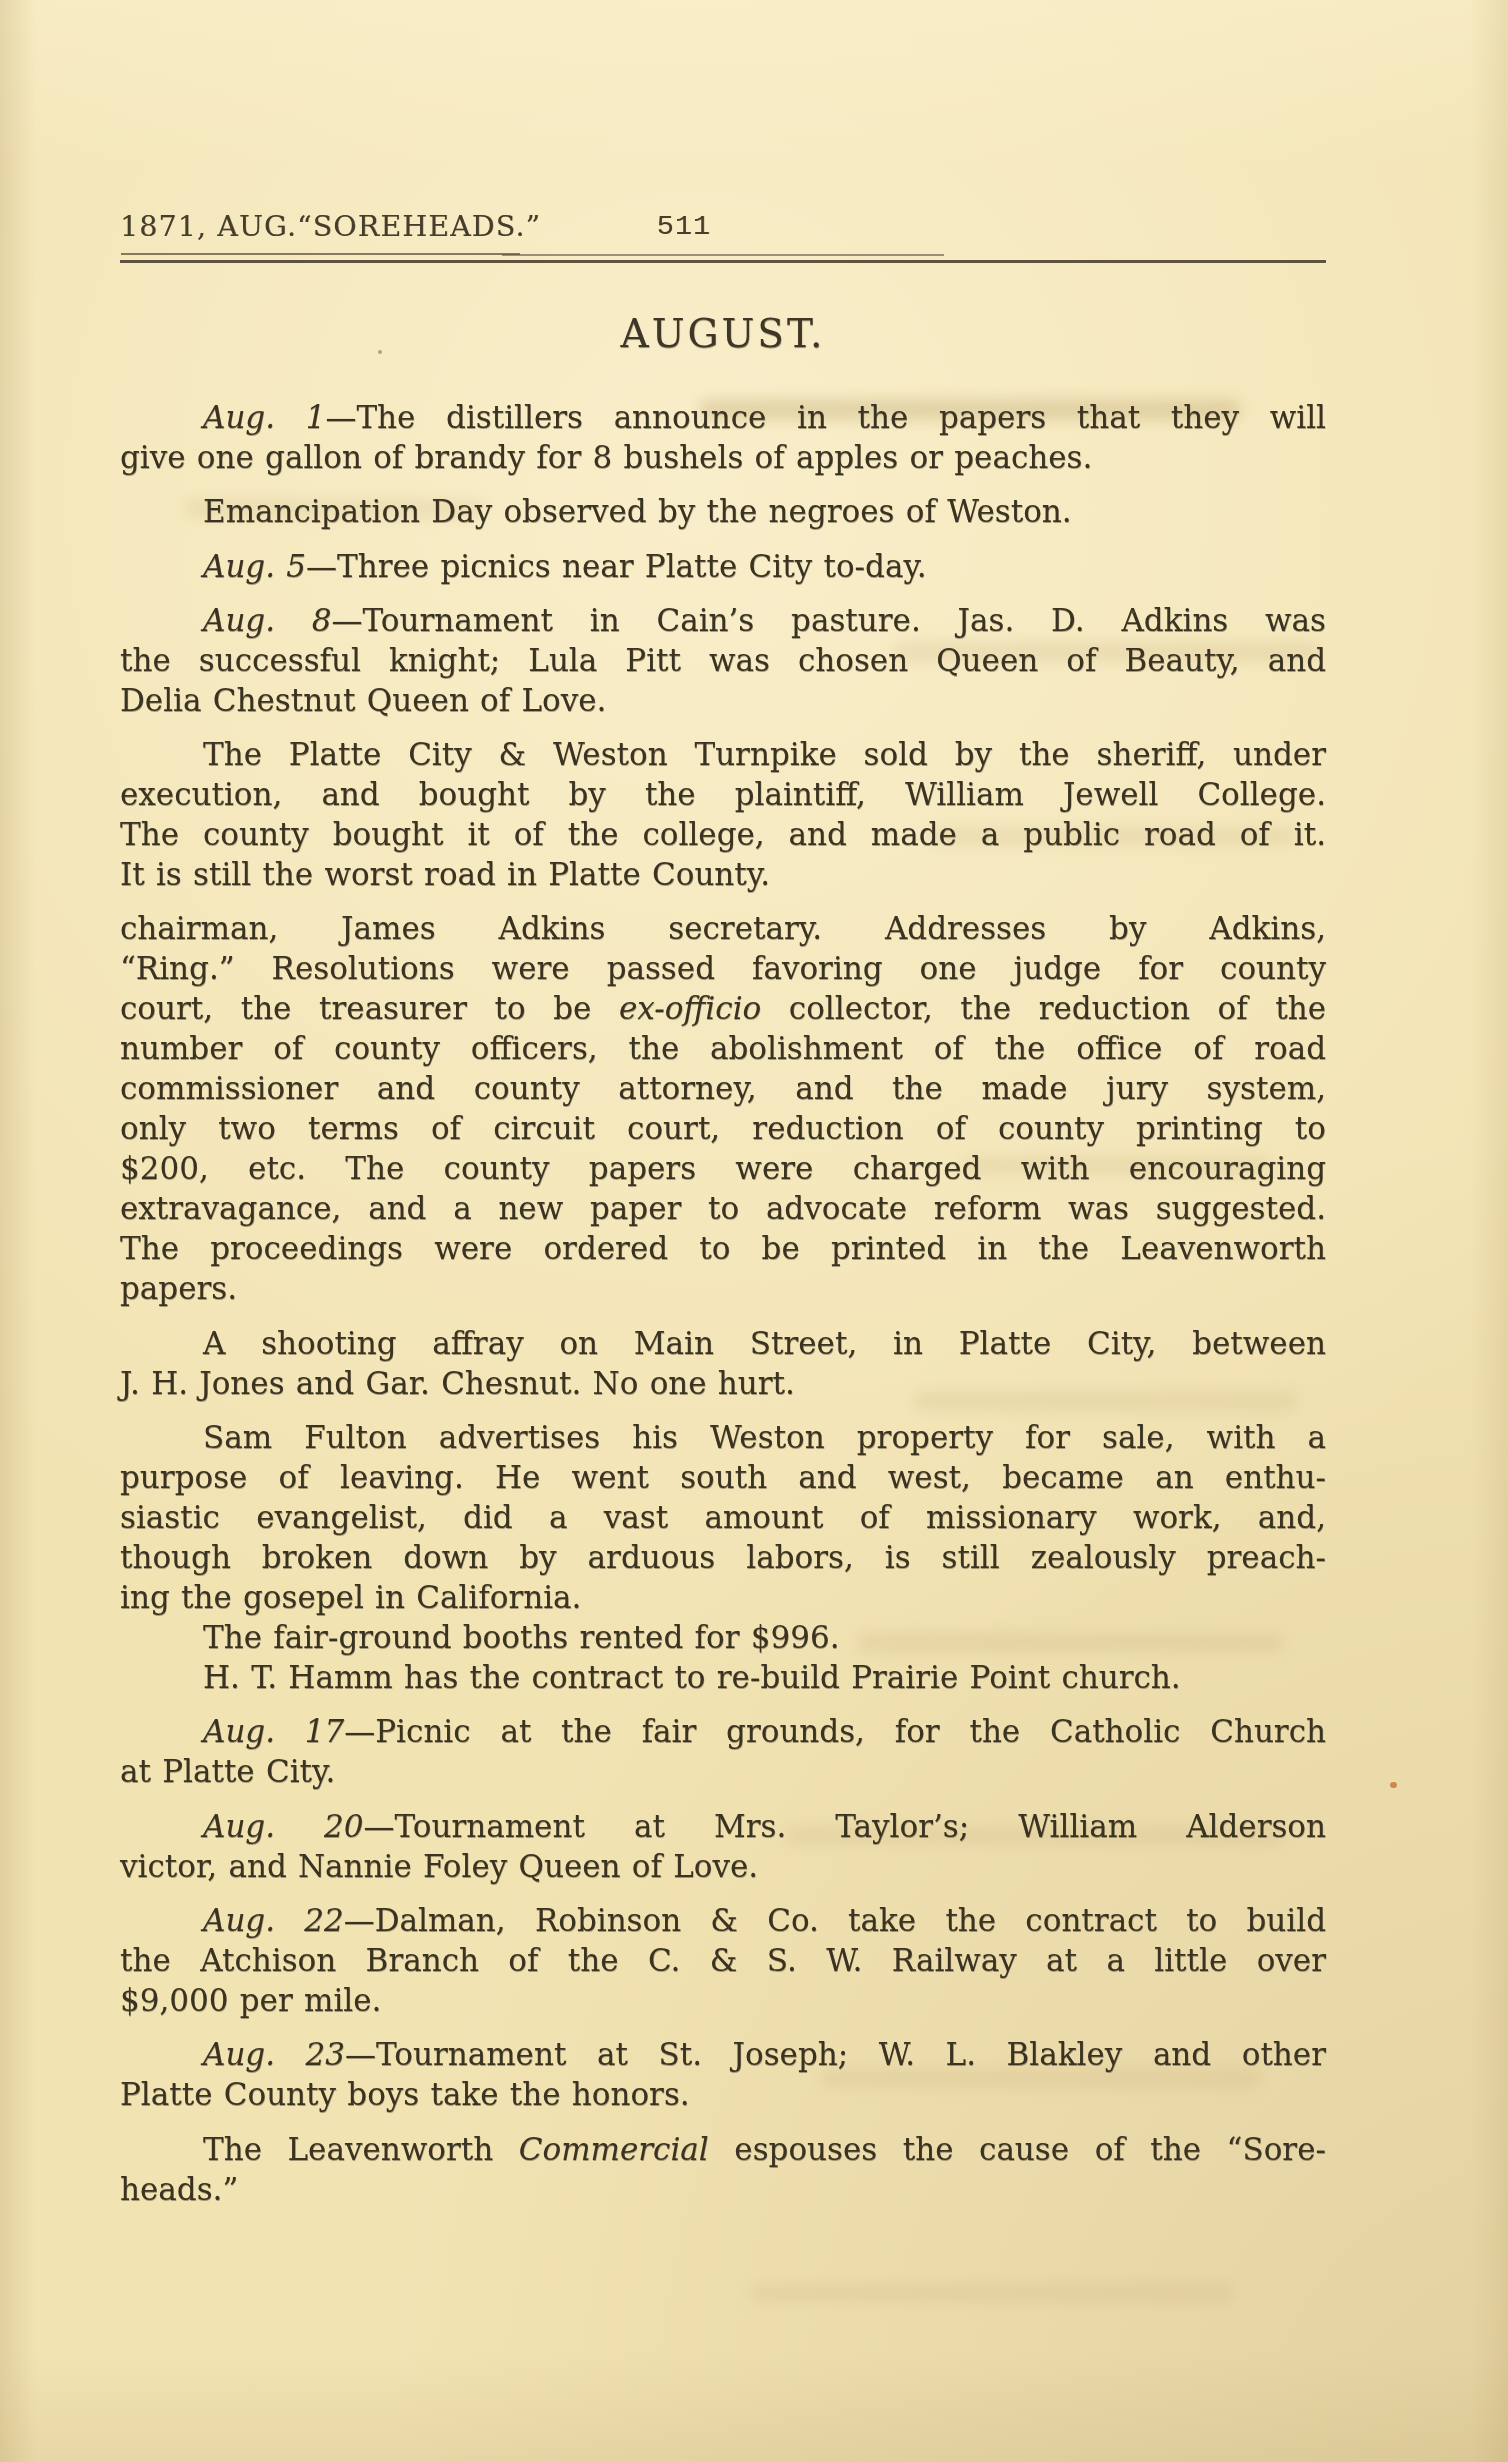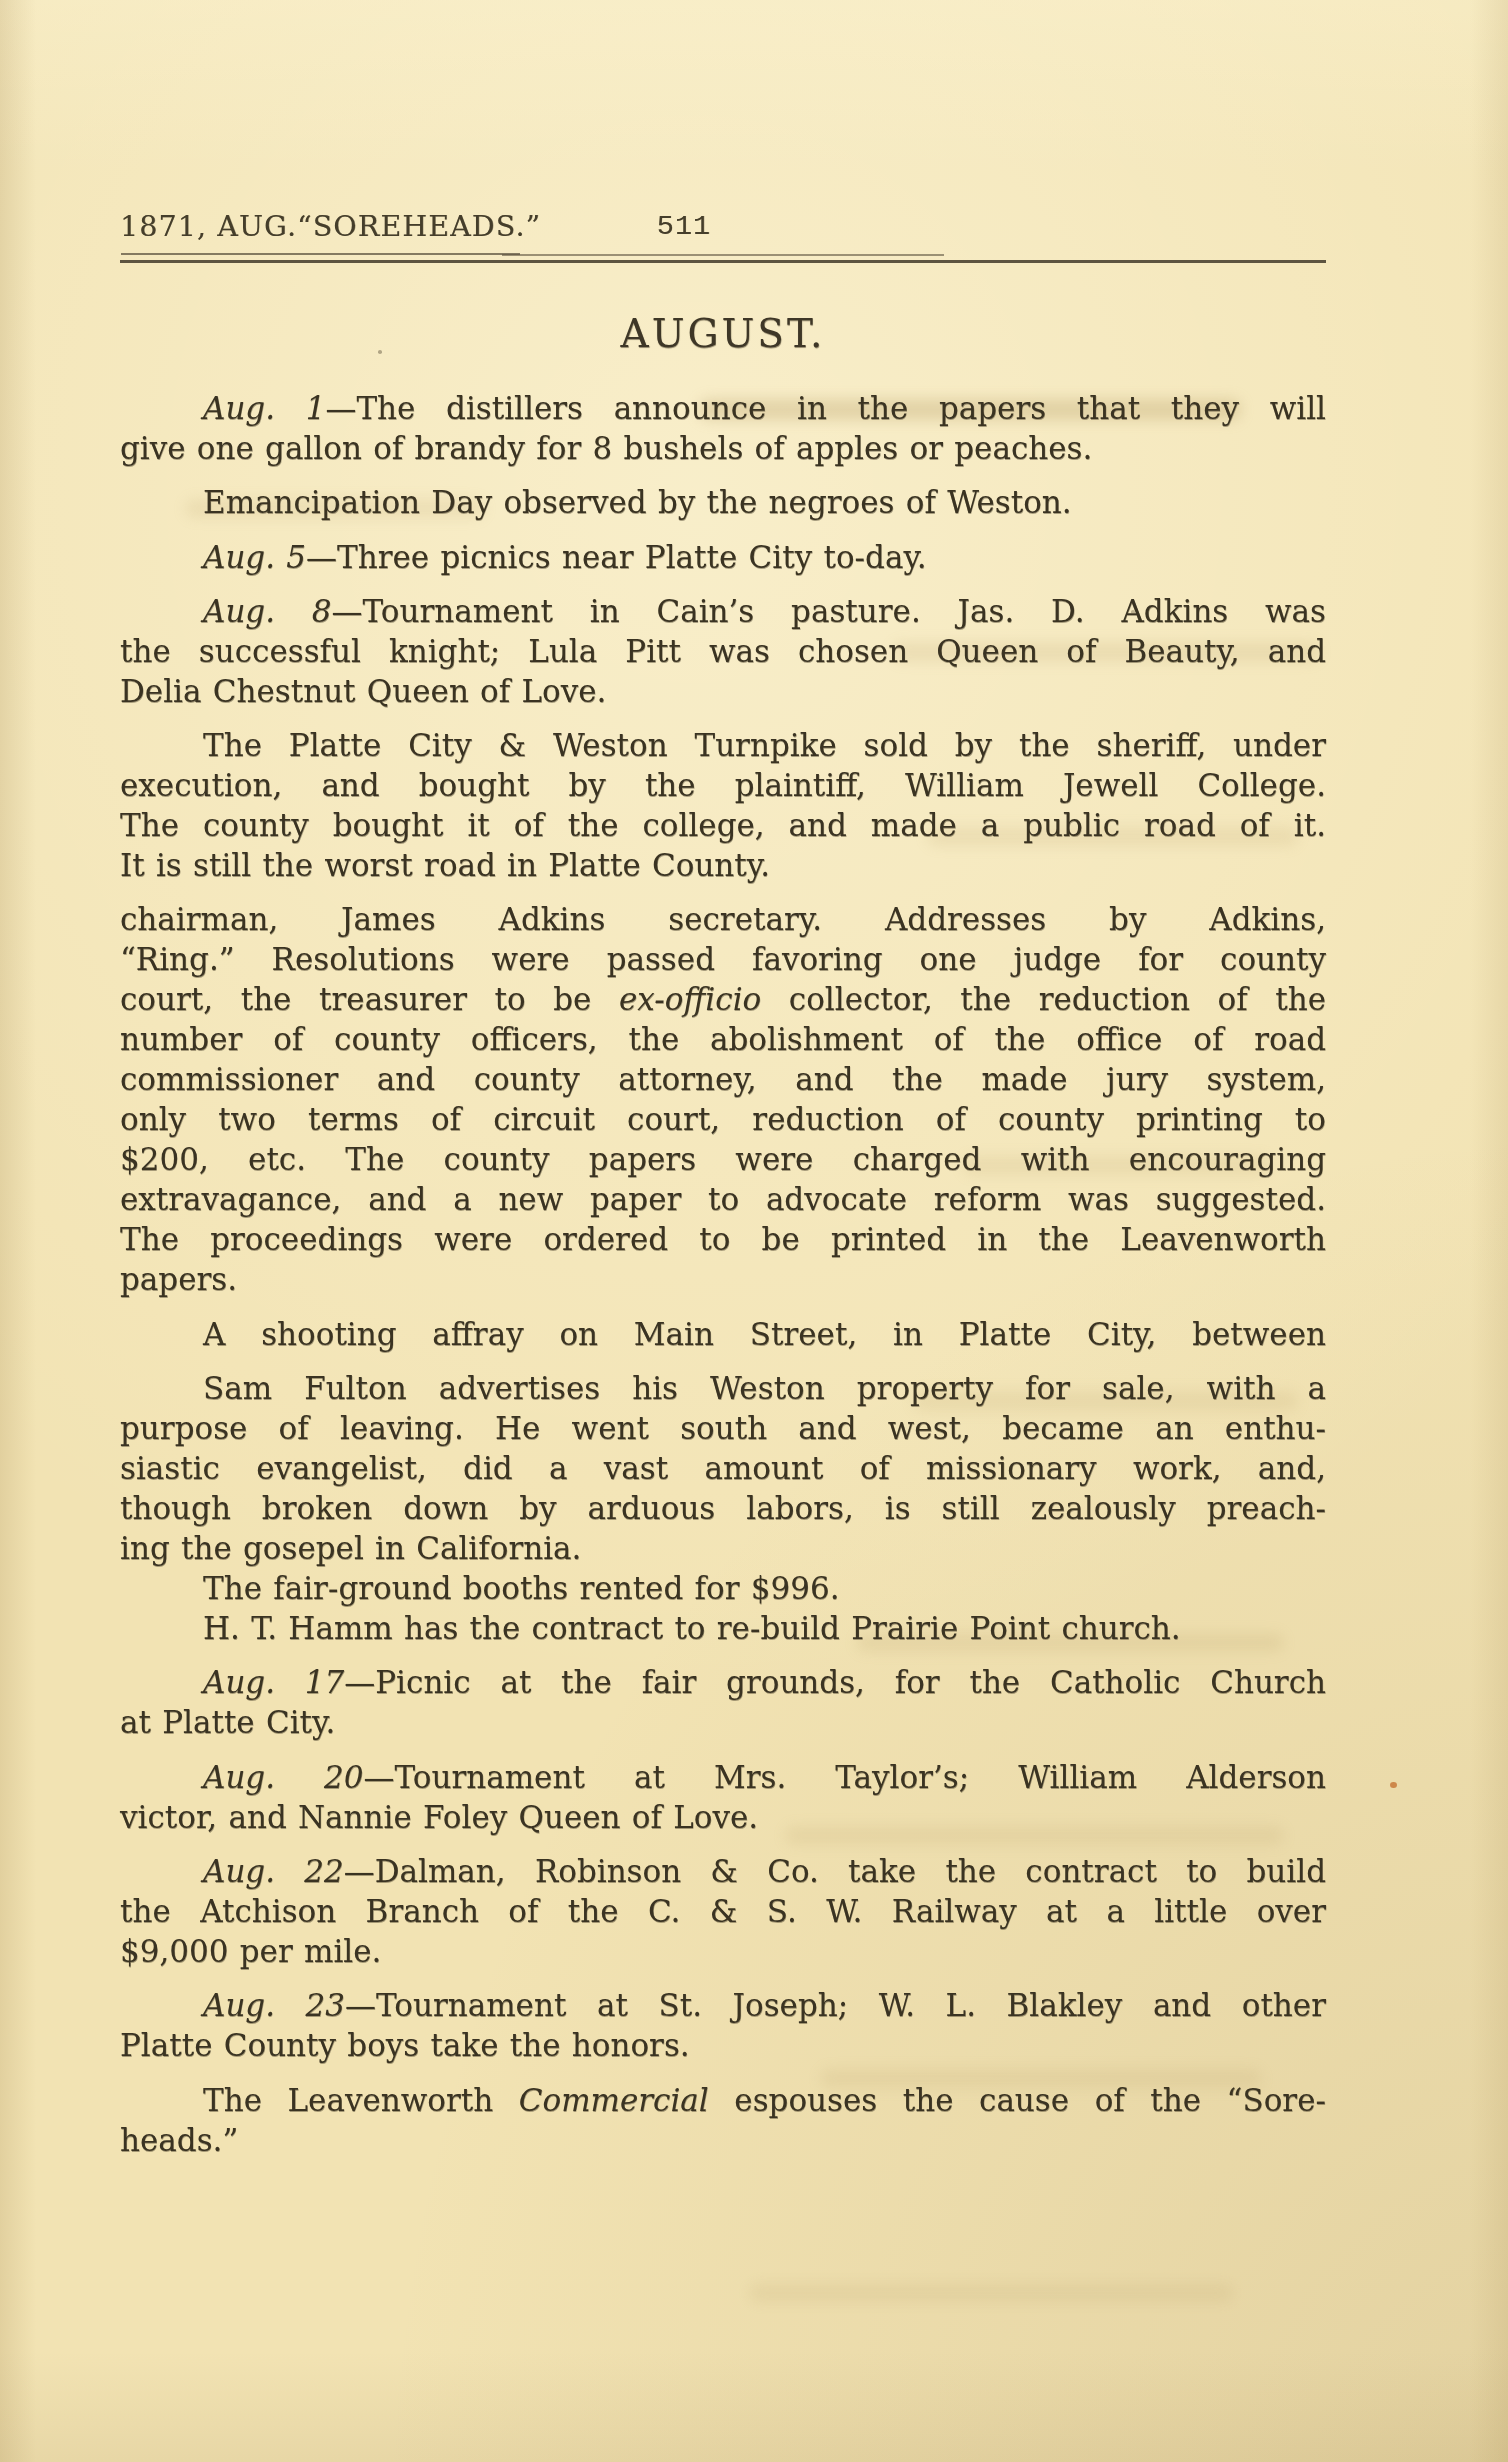--- a/index.html
+++ b/index.html
@@ -41,21 +41,21 @@
     text-shadow:0.4px 0.6px 0.7px rgba(58,48,28,.5);
   }
   
   .page-body{
     position:absolute;top:388px;left:120px;width:1206px;
     font-size:31px;line-height:40px;
     text-shadow:0.4px 0.5px 0.6px rgba(58,48,28,.42);
     word-spacing:1.4px;
   }
   .para{margin:14.3px 0 0 0;}
-  .para.first{margin-top:0;}
+  .para.first{margin-top:9px;}
   .para.tight{margin-top:0;}
   .line{text-align:justify;text-align-last:justify;}
   .line.last{text-align-last:auto;}
   .line.first{text-indent:83px;}
   .line i{font-style:italic;}
   
   .ghost{position:absolute;background:rgba(182,160,104,.32);filter:blur(6.4px);border-radius:11.4px;pointer-events:none;}
   .speck{position:absolute;border-radius:50%;background:#6c6047;pointer-events:none;}
   .margin-dot{position:absolute;width:7.1px;height:6.4px;border-radius:50%;background:#c8793b;opacity:.85;pointer-events:none;}
 </style>
@@ -118,20 +118,21 @@
         <div class="line">number of county officers, the abolishment of the office of road</div>
         <div class="line">commissioner and county attorney, and the made jury system,</div>
         <div class="line">only two terms of circuit court, reduction of county printing to</div>
         <div class="line">$200, etc.  The county papers were charged with encouraging</div>
         <div class="line">extravagance, and a new paper to advocate reform was suggested.</div>
         <div class="line">The proceedings were ordered to be printed in the Leavenworth</div>
         <div class="line last">papers.</div>
       </div>
       <div class="para">
         <div class="line first">A shooting affray on Main Street, in Platte City, between</div>
+        <div class="line last">J. H. Jones and Gar. Chesnut.  No one hurt.</div>
       </div>
       <div class="para">
         <div class="line first">Sam Fulton advertises his Weston property for sale, with a</div>
         <div class="line">purpose of leaving.  He went south and west, became an enthu-</div>
         <div class="line">siastic evangelist, did a vast amount of missionary work, and,</div>
         <div class="line">though broken down by arduous labors, is still zealously preach-</div>
         <div class="line last">ing the gosepel in California.</div>
       </div>
       <div class="para tight">
         <div class="line first last">The fair-ground booths rented for $996.</div>

